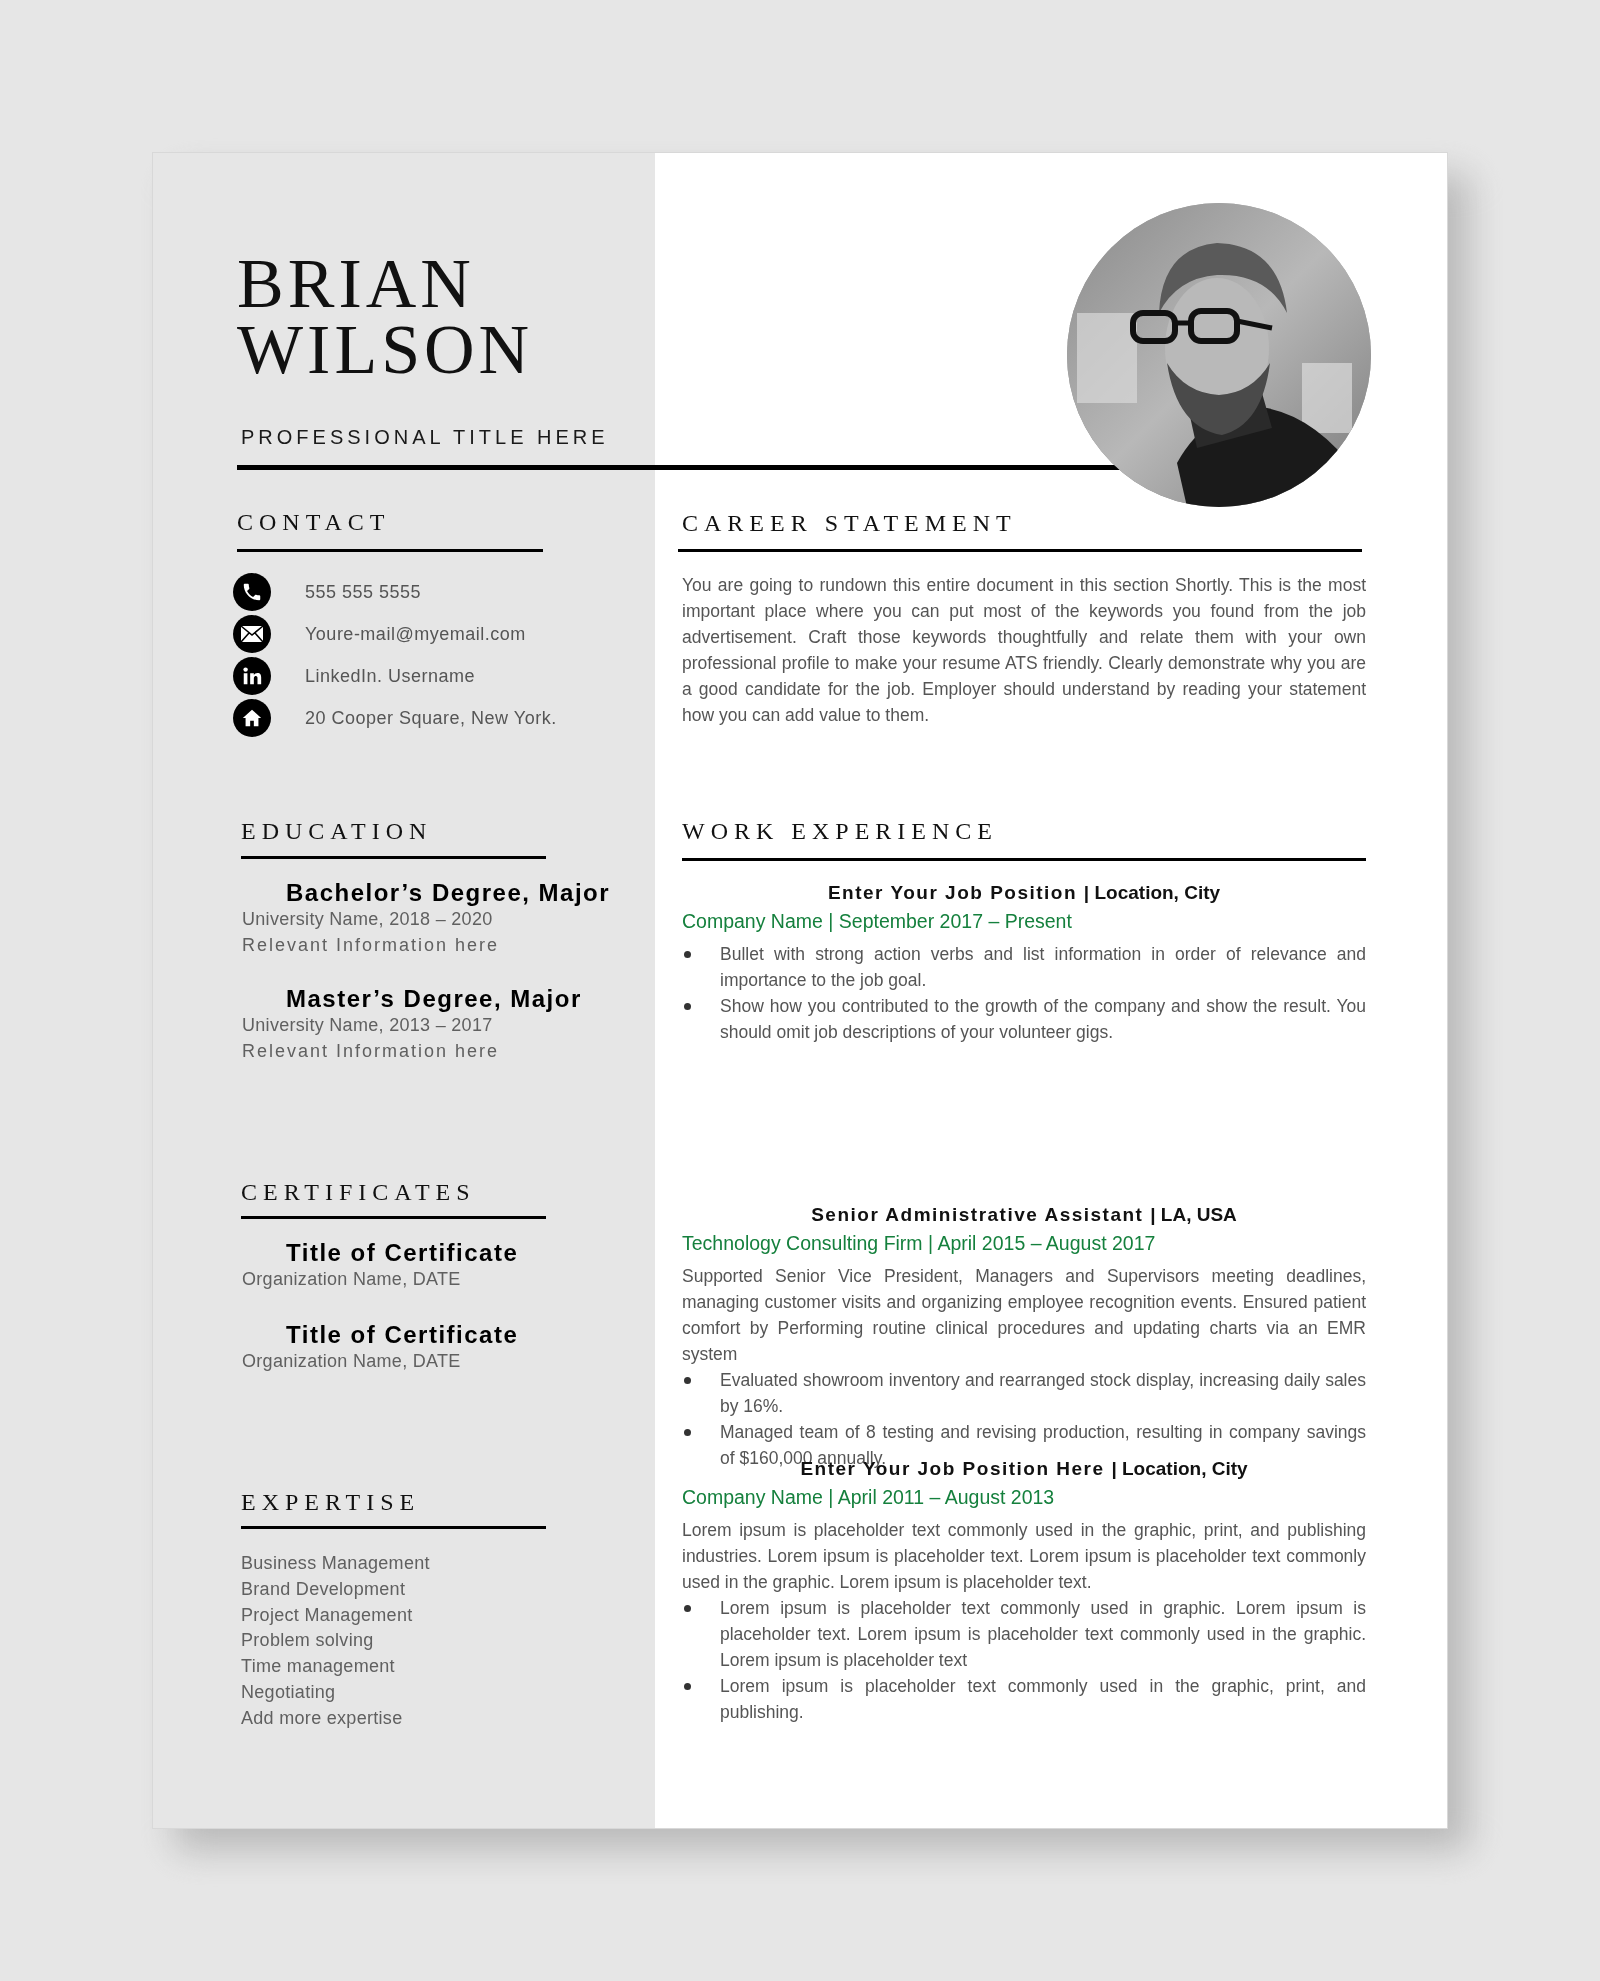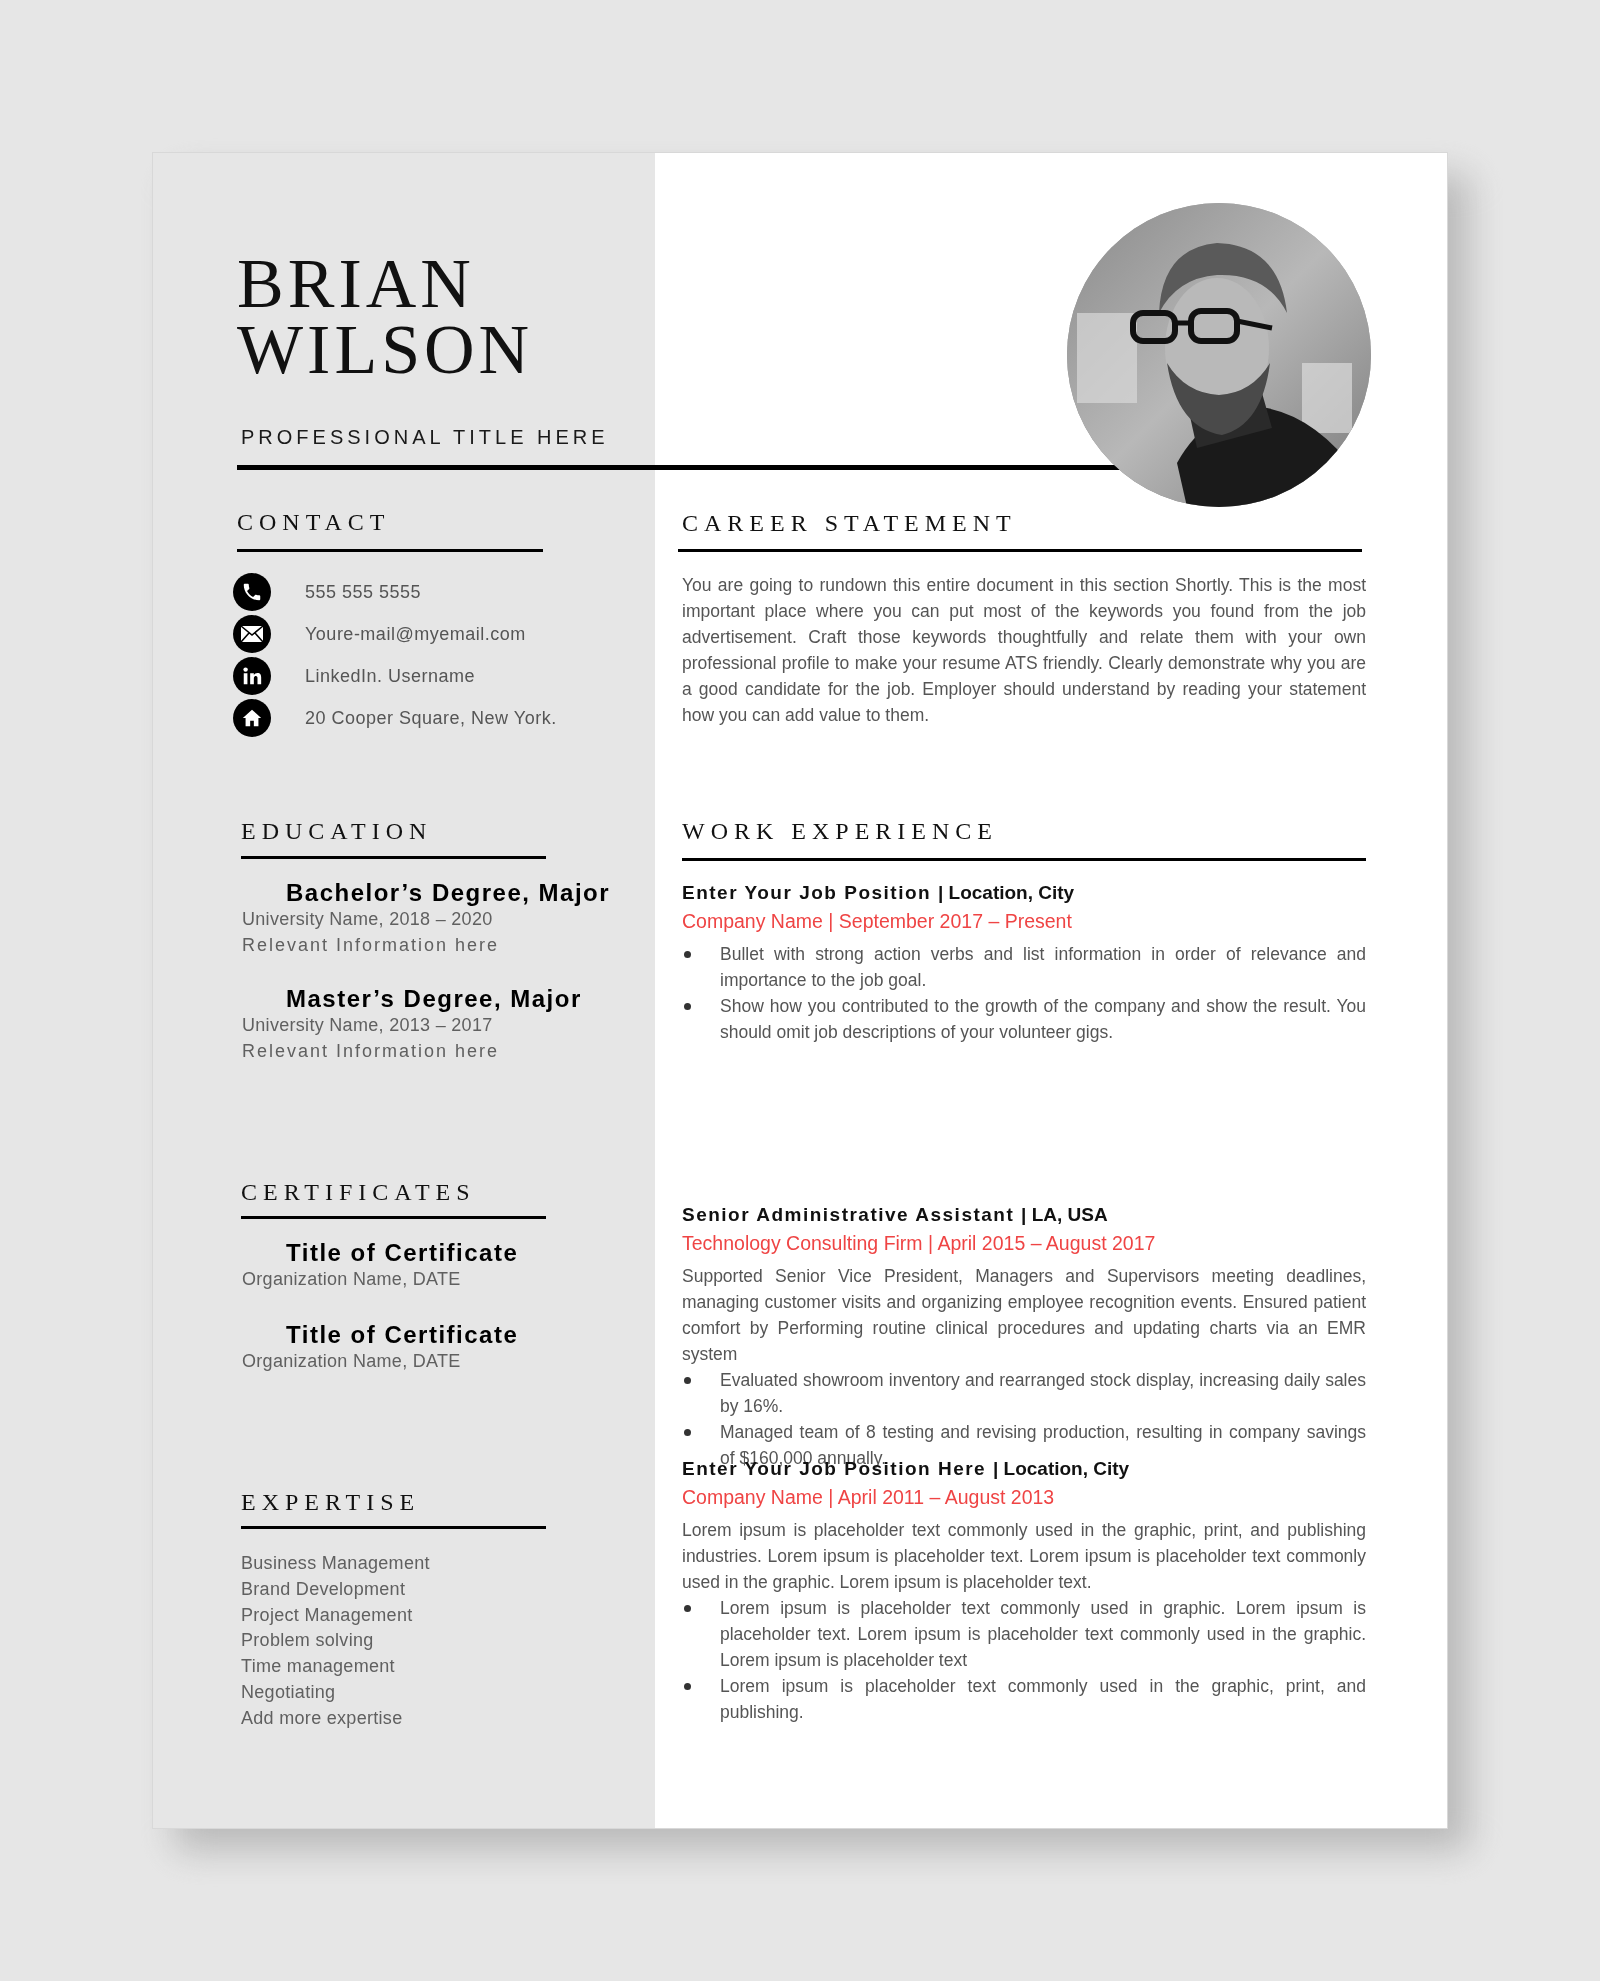--- a/index.html
+++ b/index.html
@@ -43,23 +43,23 @@
   }
   .contact-text { margin-left:34px; font-size:18px; color:#555; letter-spacing:.5px; }
   .sb-bold { font-size:24px; font-weight:700; color:#000000; letter-spacing:1.5px; line-height:26px;margin-left:44px; }
   .sb-line { font-size:18px; color:#606060; line-height:26px; letter-spacing:.3px; }
   .sb-line.spaced { letter-spacing:2px; }
   .exp-list .sb-line { line-height:25.8px; }
   .main-col { position:absolute; left:529px; width:684px; }
   .para {
     font-size:17.5px; color:#555; line-height:26px; text-align:justify; margin:0;
   }
-  .job-title { font-size:19px; font-weight:700; color:#111; letter-spacing:1.5px; line-height:28px; }
+  .job-title { font-size:19px; font-weight:700; color:#111; letter-spacing:1.5px; line-height:28px;text-align:center; }
   .job-title .loc { letter-spacing:0; }
-  .job-sub { font-size:19.5px; color:#ef4444; line-height:28px; margin-bottom:6px; }
+  .job-sub { font-size:19.5px; color:#15803d; line-height:28px; margin-bottom:6px; }
   ul.bullets { margin:0; padding:0; list-style:none; }
   ul.bullets li {
     position:relative; padding-left:38px; font-size:17.5px; color:#555; line-height:26px; text-align:justify;
   }
   ul.bullets li::before {
     content:""; position:absolute; left:2px; top:10px; width:7px; height:7px; border-radius:50%; background:#333;
   }
 </style>
 </head>
 <body>

